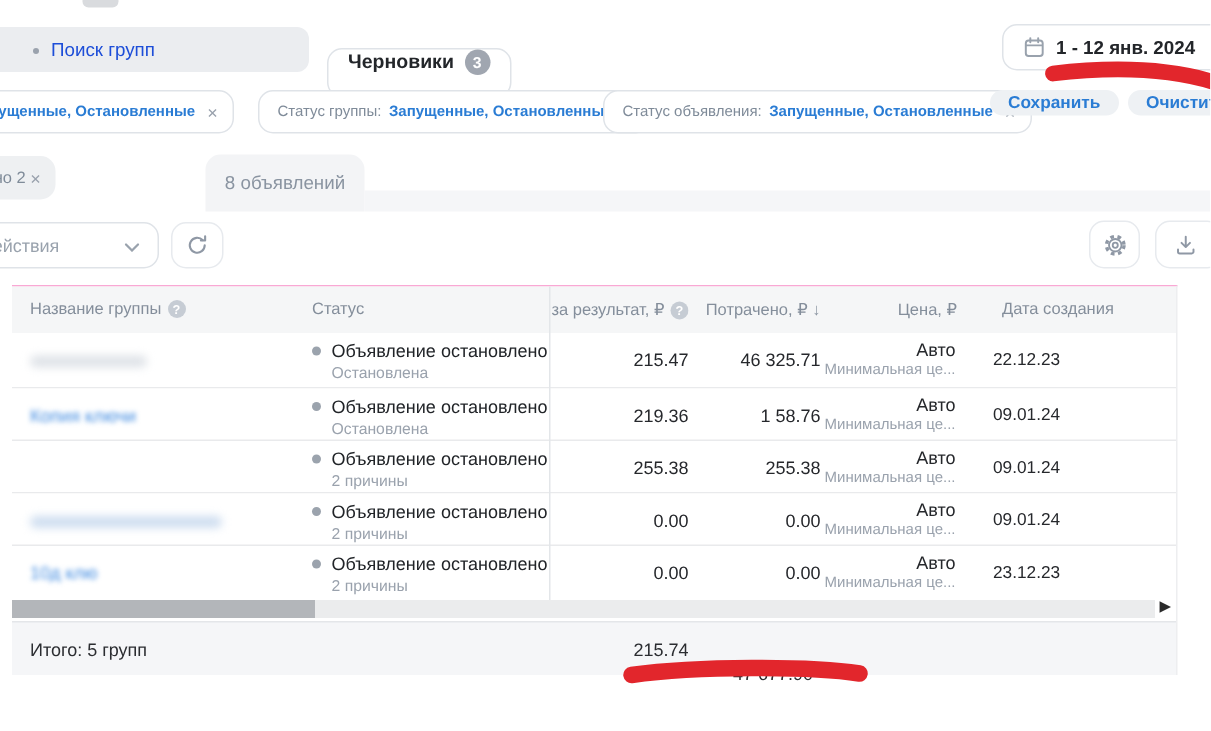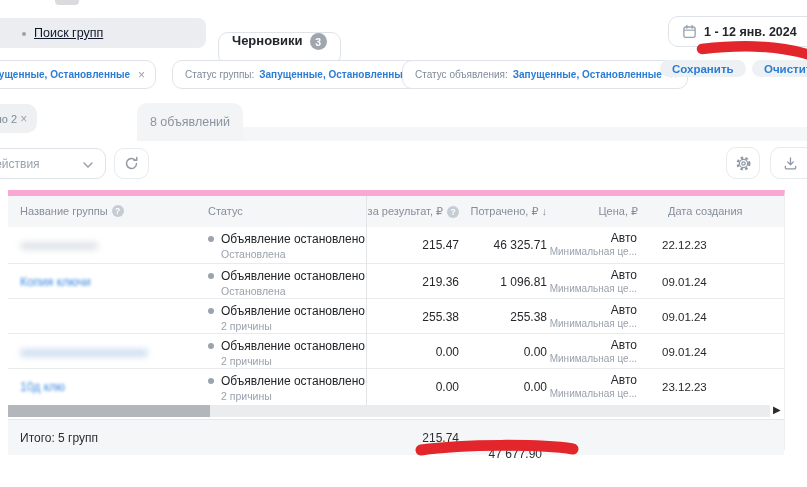--- a/index.html
+++ b/index.html
@@ -14,21 +14,21 @@
   .page{
     position:relative;width:807px;height:487px;background:#fff;overflow:hidden;
     font-family:"Liberation Sans","DejaVu Sans",sans-serif;color:var(--dark-text);
   }
   .abs{position:absolute;}
   
   .top-blob{left:55px;top:0;width:24px;height:5px;background:#d9dbde;border-radius:0 0 4px 4px;}
   
   .search{left:-28px;top:18px;width:234px;height:30px;background:#ebedf0;border-radius:8px;}
   .search .sdot{position:absolute;left:50px;top:14px;width:4px;height:4px;border-radius:50%;background:#9aa2ad;}
-  .search .ph{position:absolute;left:62px;top:8px;font-size:12.5px;color:#0f172a;white-space:nowrap;text-decoration:underline;}
+  .search .ph{position:absolute;left:62px;top:8px;font-size:12.5px;color:#1d4ed8;white-space:nowrap;}
   
   .btn-drafts{left:218px;top:32px;height:31px;display:inline-flex;gap:7px;
     padding:0 13px;background:#fff;border:1px solid var(--border);border-radius:10px;
     font-size:13px;font-weight:bold;color:#23262a;}
   .badge{width:17px;height:17px;border-radius:50%;background:#a0a6b0;color:#fff;
     font-size:10.5px;font-weight:bold;display:inline-flex;align-items:center;justify-content:center;}
   
   .btn-date{left:668px;top:16px;width:150px;height:31px;background:#fff;border:1px solid var(--border);
     border-radius:10px;display:flex;align-items:center;gap:7px;padding-left:13px;box-sizing:border-box;
     font-size:12.5px;font-weight:bold;color:#23262a;white-space:nowrap;}
@@ -55,21 +55,21 @@
   .select{left:-28px;top:148px;width:134px;height:31px;background:#fff;border:1px solid var(--border);
     border-radius:10px;box-sizing:border-box;display:flex;align-items:center;
     padding-left:14px;font-size:12px;color:#99a2ad;}
   .select svg{position:absolute;right:12px;top:13px;}
   .iconbtn{background:#fff;border:1px solid #e7eaee;border-radius:10px;display:flex;
     align-items:center;justify-content:center;box-sizing:border-box;}
   .btn-refresh{left:114px;top:148px;width:35px;height:31px;}
   .btn-gear{left:726px;top:147px;width:34px;height:32px;}
   .btn-export{left:770px;top:147px;width:45px;height:32px;justify-content:flex-start;padding-left:12px;}
   
-  .table{left:8px;top:190px;width:777px;height:260px;border-top:6px solid #f9a8d4;
+  .table{left:8px;top:190px;width:777px;height:260px;border-top:1px solid #f9a8d4;
     border-right:1px solid #edeef0;box-sizing:border-box;}
   .thead{position:absolute;left:0;top:0;width:100%;height:31px;background:#f5f6f7;}
   .h{position:absolute;top:9px;font-size:11px;color:var(--gray-text);white-space:nowrap;}
   .h-name{left:12px;display:flex;gap:4px;align-items:center;}
   .h-status{left:200px;}
   .clipbox{position:absolute;right:325px;top:8px;width:94px;height:16px;overflow:hidden;}
   .clip-inner{position:absolute;right:0;top:1px;white-space:nowrap;display:flex;gap:4px;
     align-items:center;font-size:11px;color:var(--gray-text);}
   .h-spent{right:237px;width:120px;text-align:right;}
   .h-price{right:146px;width:90px;text-align:right;}
@@ -228,21 +228,21 @@
     <div class="trow r1">
       <div class="c-name"><span class="name-link">Копия ключи</span></div>
       <div class="c-status">
         <span class="stdot"></span>
         <div>
             <div class="st-main">Объявление остановлено</div>
             <div class="st-sub">Остановлена</div>
           </div>
       </div>
       <div class="num c-cpr">219.36</div>
-      <div class="num c-spent">1 096.81</div>
+      <div class="num c-spent">1 58.76</div>
       <div class="c-price">
         <div class="pr-main">Авто</div>
           <div class="pr-sub">Минимальная це...</div>
       </div>
       <div class="c-date">09.01.24</div>
     </div>
 
     <div class="trow r2">
       <div class="c-status">
         <span class="stdot"></span>

